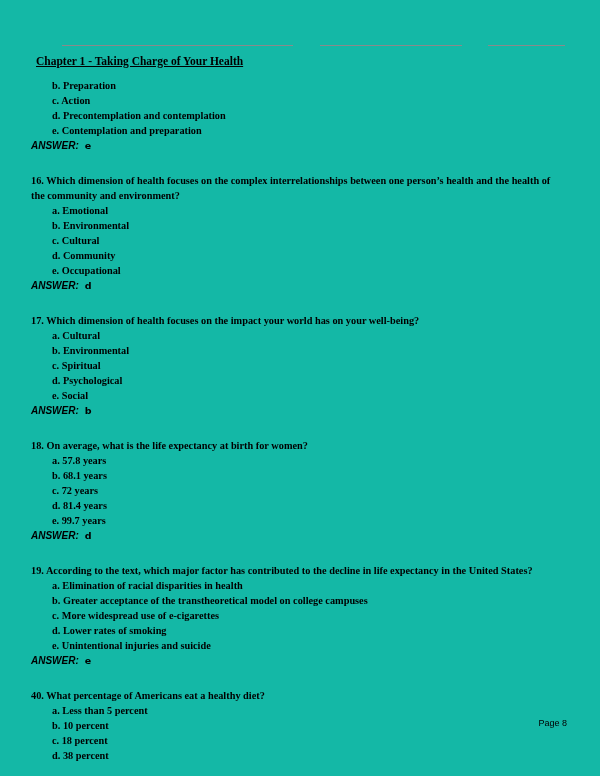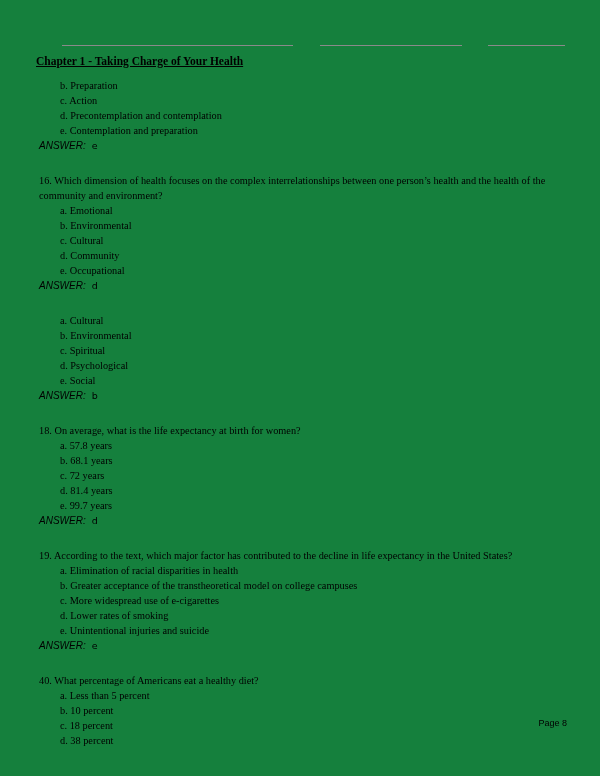--- a/index.html
+++ b/index.html
@@ -5,21 +5,21 @@
   * { margin: 0; padding: 0; box-sizing: border-box; }
   html, body { background: #ffffff; }
   body {
     width: 600px; height: 776px;
     font-family: "Liberation Serif", serif;
     color: #000;
   }
   .page {
     position: relative;
     width: 600px; height: 776px;
-    background: #15803d;
+    background: #14b8a6;
     overflow: hidden;
   }
   .header-lines {
     position: absolute;
     top: 45px; left: 62px;
     display: flex;
     width: 503px;
   }
   .hline {
     display: block;
@@ -33,24 +33,25 @@
     position: absolute;
     top: 55px; left: 36px;
     font-family: "Liberation Serif", serif;
     font-size: 11.5px;
     font-weight: bold;
     text-decoration: underline;
     white-space: nowrap;
   }
   .content {
     position: absolute;
-    top: 78px; left: 39px;
+    top: 78px; left: 31px;
     width: 522px;
     font-size: 10.3px;
     line-height: 15px;
+    font-weight: bold;
   }
   .question-block { margin-top: 20px; }
   .options-block { margin-top: 0; }
   .question-text { }
   .option-line { margin-left: 21px; }
   .answer-line {
     font-family: "Liberation Sans", sans-serif;
     font-style: italic;
     font-size: 10px;
   }
@@ -91,20 +92,21 @@
       <section class="question-block">
         <p class="question-text">16. Which dimension of health focuses on the complex interrelationships between one person’s health and the health of the community and environment?</p>
         <p class="option-line">a. Emotional</p>
         <p class="option-line">b. Environmental</p>
         <p class="option-line">c. Cultural</p>
         <p class="option-line">d. Community</p>
         <p class="option-line">e. Occupational</p>
         <p class="answer-line"><span class="answer-prefix">ANSWER:</span><span class="answer-value">d</span></p>
       </section>
       <section class="question-block">
+        <p class="question-text">17. Which dimension of health focuses on the impact your world has on your well-being?</p>
         <p class="option-line">a. Cultural</p>
         <p class="option-line">b. Environmental</p>
         <p class="option-line">c. Spiritual</p>
         <p class="option-line">d. Psychological</p>
         <p class="option-line">e. Social</p>
         <p class="answer-line"><span class="answer-prefix">ANSWER:</span><span class="answer-value">b</span></p>
       </section>
       <section class="question-block">
         <p class="question-text">18. On average, what is the life expectancy at birth for women?</p>
         <p class="option-line">a. 57.8 years</p>

